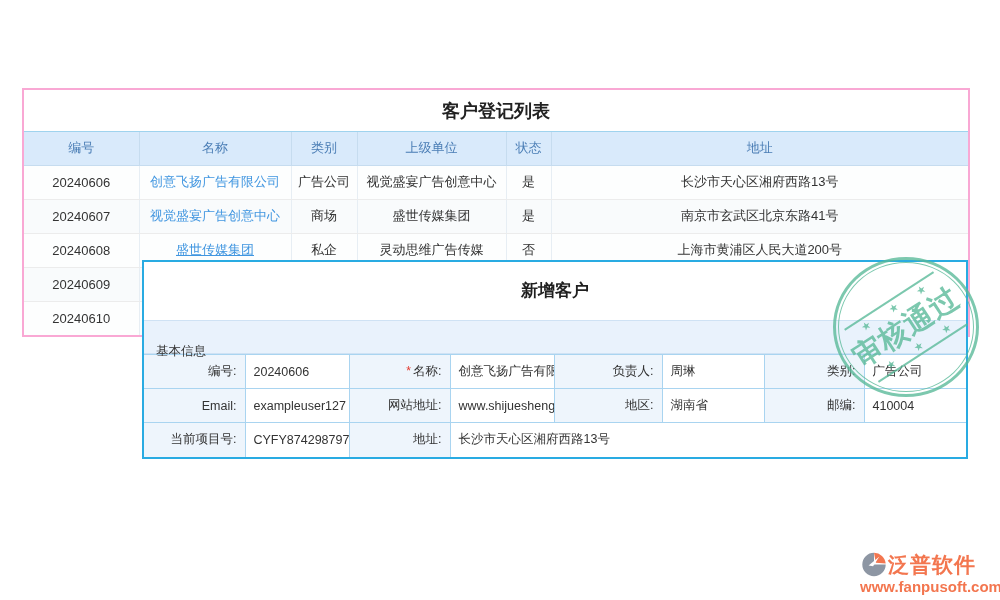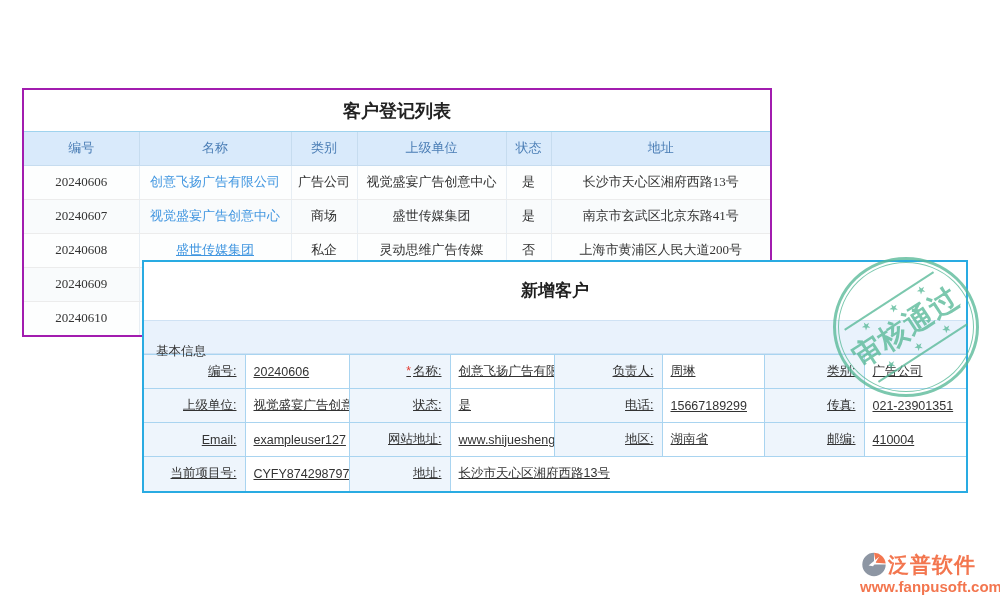--- a/index.html
+++ b/index.html
@@ -6,24 +6,23 @@
   html, body { width: 1000px; height: 600px; }
   body {
     position: relative;
     background: #ffffff;
     font-family: "Liberation Sans", "DejaVu Sans", sans-serif;
     overflow: hidden;
   }
 
   
   .list-panel {
-    position: absolute; left: 22px; top: 88px; width: 750px;
+    position: absolute; left: 22px; top: 88px; width: 948px;
     background: #ffffff;
-    border: 2px solid #a21caf;
-    font-family: Liberation Serif, serif;
+    border: 2px solid #f9a8d4;
   }
   .lt-title {
     height: 42px; line-height: 42px; text-align: center;
     font-size: 18px; font-weight: bold; color: #222;
     border-bottom: 1px solid #9fd3ee;
   }
   table.lt { width: 100%; border-collapse: collapse; table-layout: fixed; }
   table.lt th {
     background: #d9eafb; color: #4a7db5; font-weight: normal;
     font-size: 13px; height: 33px; text-align: center;
@@ -51,21 +50,21 @@
     font-size: 17px; font-weight: bold; color: #1f1f1f;
   }
   .section-bar {
     background: #e9f2fc; border-top: 1px solid #cfe2f4; border-bottom: 1px solid #cfe2f4;
     height: 30px; line-height: 29px; padding: 16px 12px;
     font-size: 12.5px; color: #333;
   }
   table.form { width: 100%; border-collapse: collapse; table-layout: fixed; }
   table.form td {
     height: 34px; font-size: 12.5px; padding: 0 8px;
-    border: 1px solid #a9d4f0; overflow: hidden; white-space: nowrap; text-decoration: underline;
+    border: 1px solid #a9d4f0; overflow: hidden; white-space: nowrap;
   }
   table.form td.flabel { background: #eef5fc; color: #333; text-align: right; }
   table.form td.fvalue { background: #ffffff; color: #333; text-align: left; }
   table.form tr td:first-child { border-left: none; }
   table.form tr td:last-child { border-right: none; }
   table.form tr:last-child td { border-bottom: none; }
   .req { color: #e23a2e; margin-right: 2px; font-size: 12px; }
 
   
   .stamp {
@@ -193,30 +192,20 @@
       <td class="flabel">编号:</td>
       <td class="fvalue">20240606</td>
       <td class="flabel"><span class="req">*</span><span>名称:</span></td>
       <td class="fvalue">创意飞扬广告有限</td>
       <td class="flabel">负责人:</td>
       <td class="fvalue">周琳</td>
       <td class="flabel">类别:</td>
       <td class="fvalue">广告公司</td>
     </tr>
     <tr>
-      <td class="flabel">上级单位:</td>
-      <td class="fvalue">视觉盛宴广告创意</td>
-      <td class="flabel">状态:</td>
-      <td class="fvalue">是</td>
-      <td class="flabel">电话:</td>
-      <td class="fvalue">15667189299</td>
-      <td class="flabel">传真:</td>
-      <td class="fvalue">021-23901351</td>
-    </tr>
-    <tr>
       <td class="flabel">Email:</td>
       <td class="fvalue">exampleuser127</td>
       <td class="flabel">网站地址:</td>
       <td class="fvalue">www.shijuesheng</td>
       <td class="flabel">地区:</td>
       <td class="fvalue">湖南省</td>
       <td class="flabel">邮编:</td>
       <td class="fvalue">410004</td>
     </tr>
     <tr>

